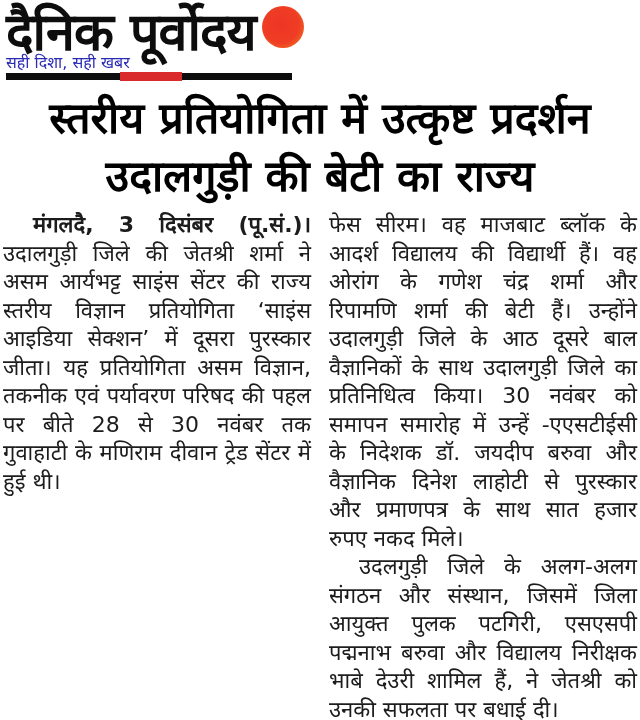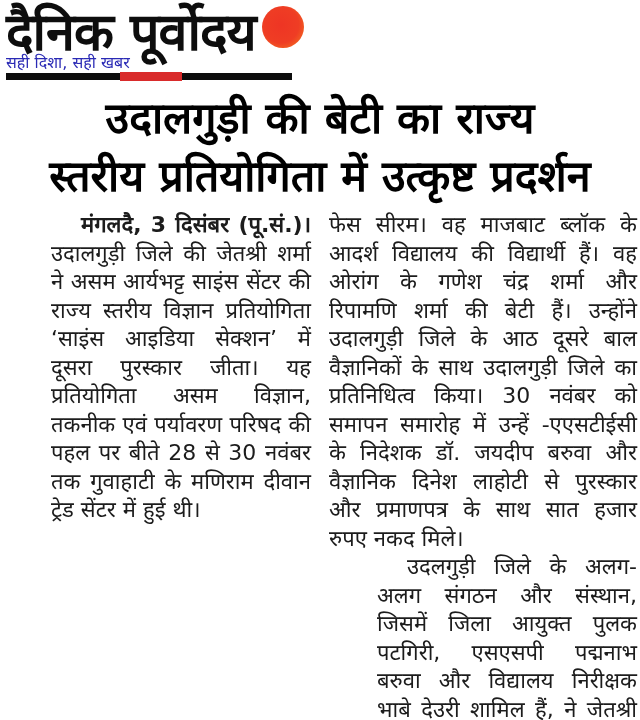--- a/index.html
+++ b/index.html
@@ -78,42 +78,42 @@
   }
   .col { flex: 1 1 0; min-width: 0; }
   .para {
     margin: 0;
     font-size: 22px;
     line-height: 28.5px;
     color: #1c1c1c;
     text-align: justify;
     text-justify: inter-word;
   }
-  .indent { text-indent: 30px; margin-left: 48px; }
+  .indent { text-indent: 30px; }
   .dateline { font-weight: bold; }
 </style>
 </head>
 <body>
 
 <div class="page">
 
   <header class="masthead">
     <div class="logo-wrap">
       <span class="sun"></span>
       <h1 class="logo">दैनिक पूर्वोदय</h1>
       <div class="tagline">सही दिशा, सही खबर</div>
     </div>
     <div class="rule">
       <span class="badge"></span>
     </div>
   </header>
 
   <h2 class="headline">
+    <span class="hl">स्तरीय प्रतियोगिता में उत्कृष्ट प्रदर्शन</span>
     <span class="hl">उदालगुड़ी की बेटी का राज्य</span>
-    <span class="hl">स्तरीय प्रतियोगिता में उत्कृष्ट प्रदर्शन</span>
   </h2>
 
   <div class="body-cols">
 
     <div class="col">
       <p class="para indent"><b class="dateline">मंगलदै, 3 दिसंबर (पू.सं.)।</b><span> उदालगुड़ी जिले की जेतश्री शर्मा ने असम आर्यभट्ट साइंस सेंटर की राज्य स्तरीय विज्ञान प्रतियोगिता ‘साइंस आइडिया सेक्शन’ में दूसरा पुरस्कार जीता। यह प्रतियोगिता असम विज्ञान, तकनीक एवं पर्यावरण परिषद की पहल पर बीते 28 से 30 नवंबर तक गुवाहाटी के मणिराम दीवान ट्रेड सेंटर में हुई थी।</span></p>
     </div>
 
     <div class="col">
       <p class="para">फेस सीरम। वह माजबाट ब्लॉक के आदर्श विद्यालय की विद्यार्थी हैं। वह ओरांग के गणेश चंद्र शर्मा और रिपामणि शर्मा की बेटी हैं। उन्होंने उदालगुड़ी जिले के आठ दूसरे बाल वैज्ञानिकों के साथ उदालगुड़ी जिले का प्रतिनिधित्व किया। 30 नवंबर को समापन समारोह में उन्हें -एएसटीईसी के निदेशक डॉ. जयदीप बरुवा और वैज्ञानिक दिनेश लाहोटी से पुरस्कार और प्रमाणपत्र के साथ सात हजार रुपए नकद मिले।</p>

